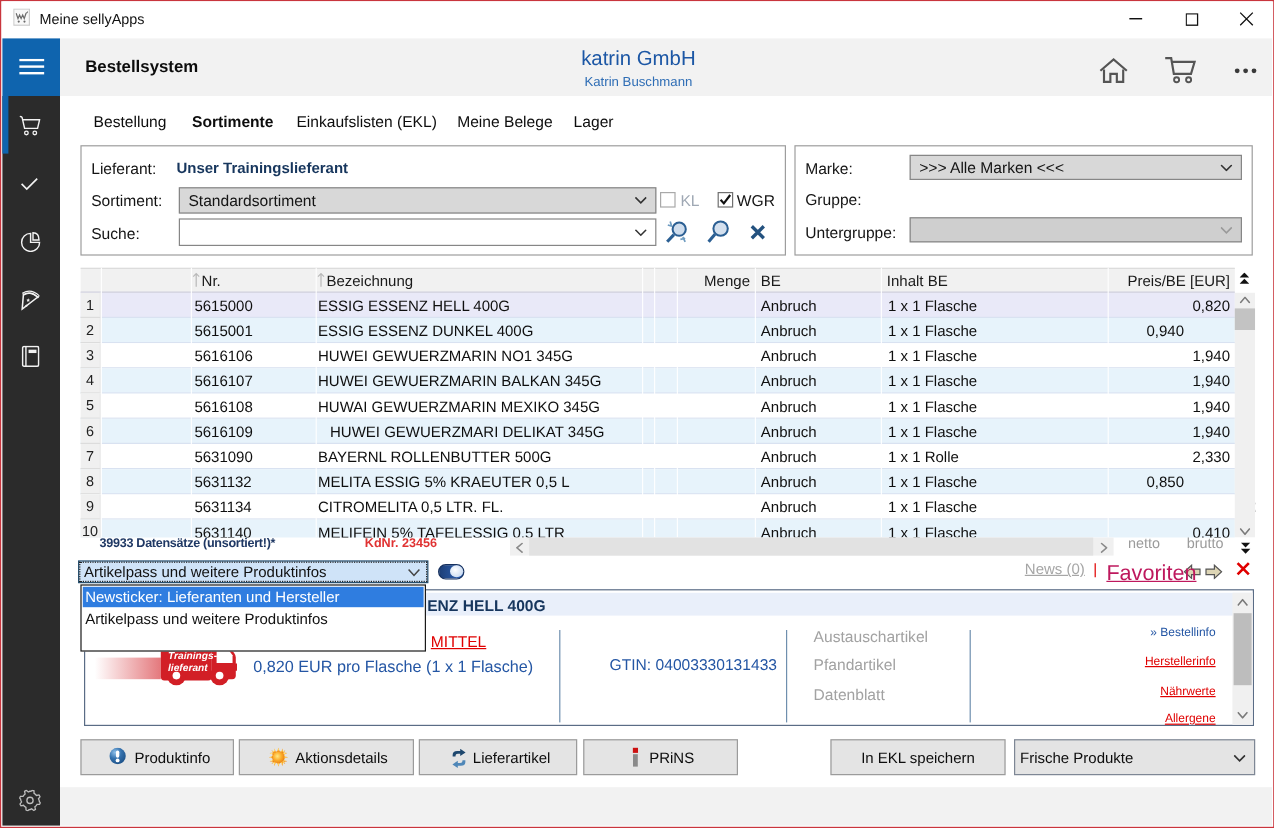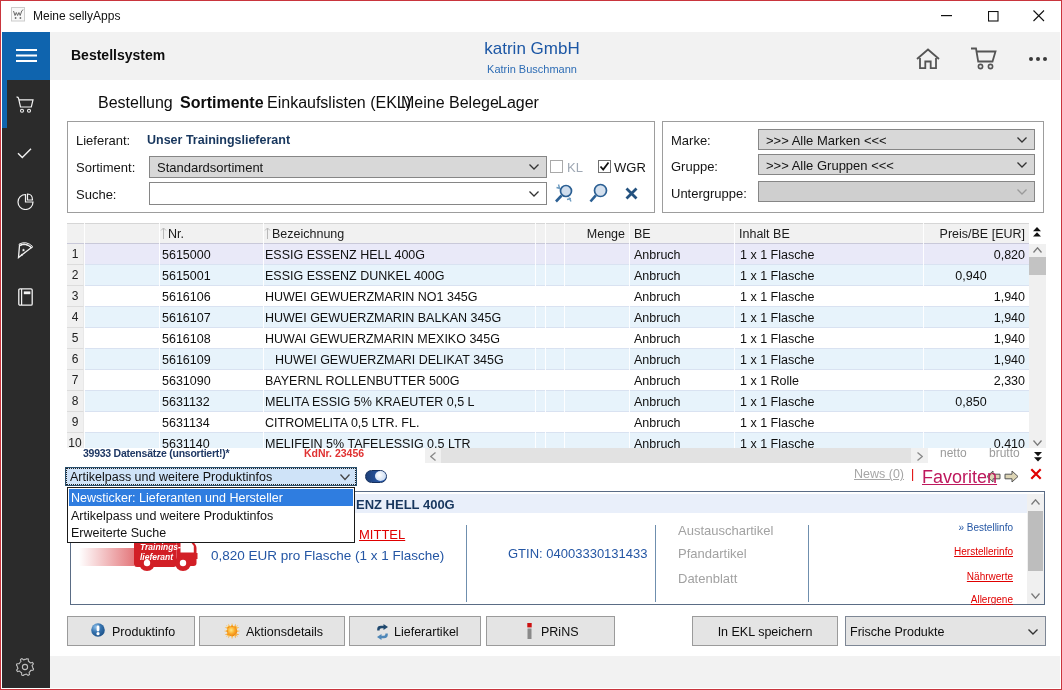--- a/index.html
+++ b/index.html
@@ -20,21 +20,21 @@
 #kbusch { position:absolute; left:431px; top:62px; width:200px; text-align:center; font-size:11px; color:#2e6db5; }
 
 
 #sidebar { position:absolute; left:1px; top:79px; width:48px; bottom:1px; background:#2b2b2b; }
 #selbar { position:absolute; left:0; top:0; width:5px; height:48px; background:#0f64ae; }
 
 
 #footer { position:absolute; left:49px; right:1px; bottom:1px; height:32px; background:#f2f2f2; }
 
 
-.tab { position:absolute; top:93px; font-size:16px; color:#0d0d0d;margin-left:20px; }
+.tab { position:absolute; top:93px; font-size:13px; color:#0d0d0d; }
 
 
 #fbox1 { position:absolute; left:66px; top:120px; width:588px; height:92px; border:1px solid #9d9d9d; }
 #fbox2 { position:absolute; left:661px; top:120px; width:382px; height:92px; border:1px solid #9d9d9d; }
 .flabel { position:absolute; font-size:13px; color:#141414; }
 .combo { position:absolute; border:1px solid #868686; background:#d8d8d8; font-size:13px; color:#141414; }
 .combo.white { background:#fff; }
 .combo.disabled { background:#cfcfcf; }
 .combo .ctext { position:absolute; left:7px; top:50%; transform:translateY(-50%); white-space:nowrap; }
 .chev { position:absolute; right:7px; top:50%; width:10px; height:6px; margin-top:-3px; }
@@ -238,28 +238,20 @@
   <div class="flabel" style="left:670px;top:132px">Marke:</div>
   <div class="combo" style="left:757px;top:128px;width:277px;height:21px">
     <span class="ctext">&gt;&gt;&gt; Alle Marken &lt;&lt;&lt;</span>
     <span class="chev">
         <svg width="10" height="6" viewBox="0 0 10 6">
           <path d="M0.5 0.5 L5 5 L9.5 0.5" fill="none" stroke="#333" stroke-width="1.3"></path>
         </svg>
       </span>
   </div>
   <div class="flabel" style="left:670px;top:158px">Gruppe:</div>
-  <div class="combo" style="left:757px;top:153px;width:277px;height:21px">
-    <span class="ctext">&gt;&gt;&gt; Alle Gruppen &lt;&lt;&lt;</span>
-    <span class="chev">
-        <svg width="10" height="6" viewBox="0 0 10 6">
-          <path d="M0.5 0.5 L5 5 L9.5 0.5" fill="none" stroke="#333" stroke-width="1.3"></path>
-        </svg>
-      </span>
-  </div>
   <div class="flabel" style="left:670px;top:185px">Untergruppe:</div>
   <div class="combo disabled" style="left:757px;top:180px;width:277px;height:21px">
     <span class="chev">
         <svg width="10" height="6" viewBox="0 0 10 6">
           <path d="M0.5 0.5 L5 5 L9.5 0.5" fill="none" stroke="#9a9a9a" stroke-width="1.3"></path>
         </svg>
       </span>
   </div>
 
   <div id="grid">
@@ -469,21 +461,20 @@
   <div id="news">News (0)</div>
   <div id="pipe">|</div>
   <div id="favoriten">Favoriten</div>
   <svg id="redx" width="12" height="12" viewBox="0 0 12 12">
       <path d="M1.3 1.3 L10.7 10.7 M10.7 1.3 L1.3 10.7" stroke="#e00000" stroke-width="2.2"></path>
     </svg>
 
   <div id="ddlist">
     <div class="dditem sel" style="top:1px;height:17px">Newsticker: Lieferanten und Hersteller</div>
     <div class="dditem" style="top:19px;height:17px">Artikelpass und weitere Produktinfos</div>
-    <div class="dditem" style="top:36px;height:17px">Erweiterte Suche</div>
   </div>
 
   <div class="btn" style="left:66px;width:128px">
     <svg class="abs" style="left:23px;top:6px" width="14" height="14" viewBox="0 0 14 14">
       <defs>
           <radialGradient id="pg" cx="0.34" cy="0.28" r="0.85">
             <stop offset="0" stop-color="#8ec0ea"></stop>
             <stop offset="0.45" stop-color="#3572ae"></stop>
             <stop offset="1" stop-color="#174a80"></stop>
           </radialGradient>

